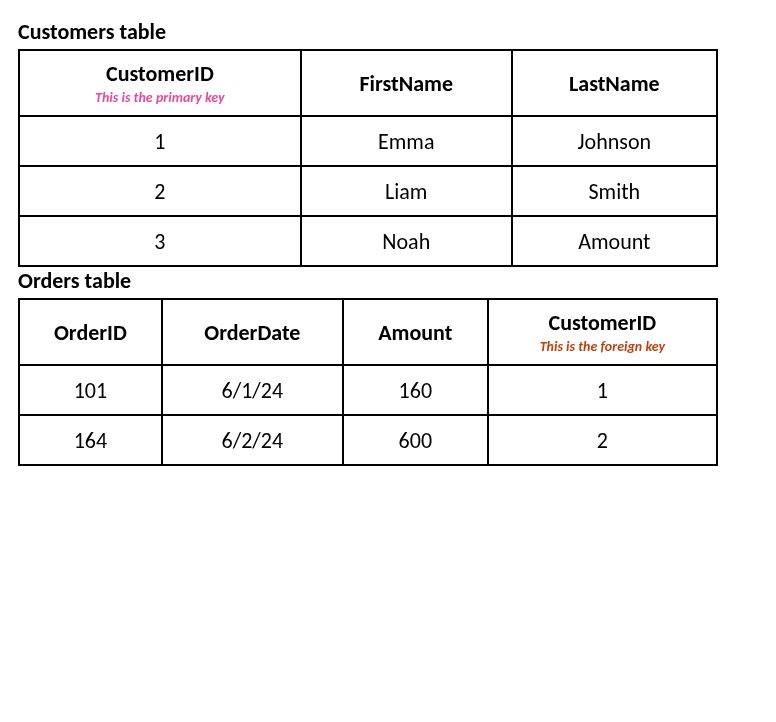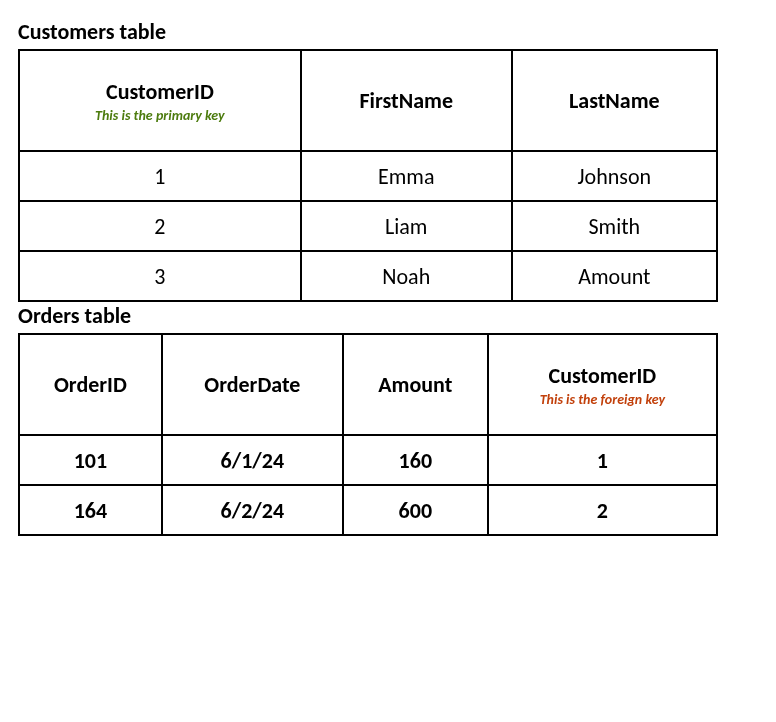--- a/index.html
+++ b/index.html
@@ -21,34 +21,34 @@
       border-collapse: collapse;
       width: 700px;
     }
     th, td {
       border: 2px solid #000;
       text-align: center;
       vertical-align: middle;
       padding: 8px 6px;
       font-size: 22px;
     }
-    th { font-weight: 700; height: 101px; }
+    th { font-weight: 700; height: 66px; }
     td { height: 50px; }
     .header-main { font-size: 22px; font-weight: 700; display: block; }
     .header-sub {
       font-size: 14px;
       font-style: italic;
       font-weight: 700;
       display: block;
       margin-top: 2px;
     }
-    .primary-key { color: #4d7c0f; }
+    .primary-key { color: #ec4899; }
     .foreign-key { color: #c2410c; }
     
-    .orders-table td { font-weight: 700; }
+    .orders-table td { font-weight: 400; }
     .customers-table td { font-weight: 400; }
     .cell-wrap { position: relative; width: 100%; height: 100%; display: flex; align-items: center; justify-content: center; }
     .cursor::after {
       content: "";
       display: inline-block;
       width: 1px;
       height: 22px;
       background: #000;
       margin-left: 1px;
       vertical-align: middle;

